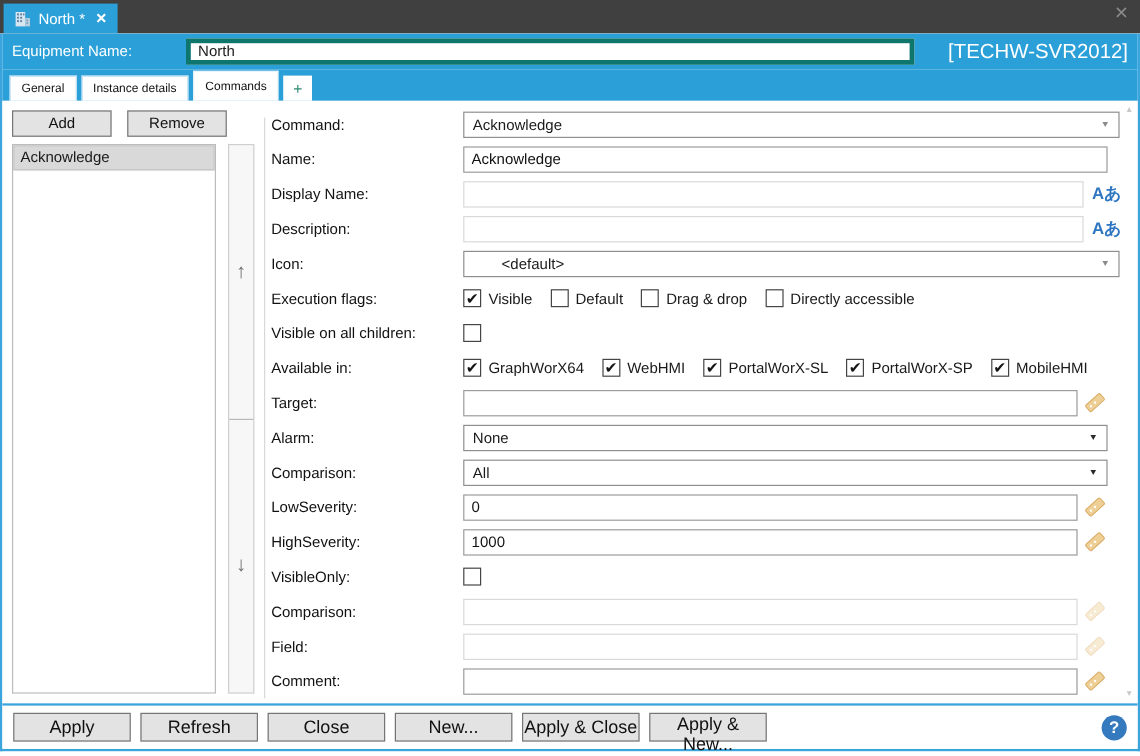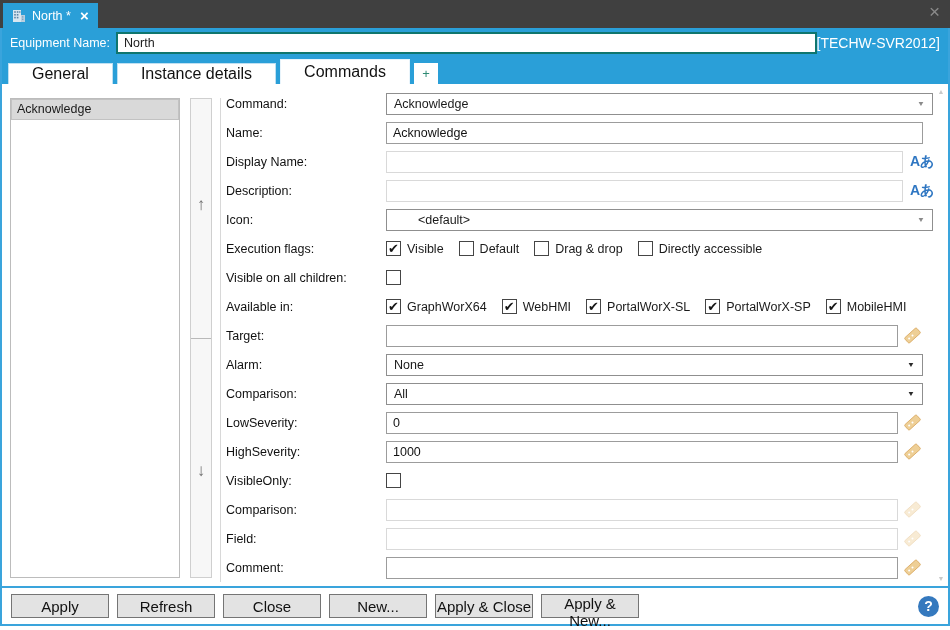--- a/index.html
+++ b/index.html
@@ -11,29 +11,29 @@
   .doc-tab { position:absolute; left:3px; top:3px; height:25px; background:#2a9fd8; color:#fff;
              display:flex; align-items:center; gap:6px; padding:0 9px; font-size:12.5px; }
   .doc-tab .tab-title { white-space:nowrap; }
   .doc-tab .tab-close { font-size:15px; font-weight:bold; line-height:1; margin-left:3px; cursor:pointer; }
   .window-close { position:absolute; right:10px; top:2px; color:#8a8a8a; font-size:19px; line-height:1; cursor:pointer; }
 
   
   .window { position:absolute; left:0; top:28px; width:950px; height:598px;
             border:2px solid #3aa4dc; border-top:none; display:flex; flex-direction:column; background:#fff; }
 
-  .header-row { height:30px; background:#2a9fd8; display:flex; align-items:center; padding:0 6px 0 8px; flex:0 0 auto; }
+  .header-row { height:30px; background:#2a9fd8; display:flex; align-items:center; padding:0 6px 0 8px; flex:0 0 auto;gap:28px; }
   .header-label { color:#fff; font-size:12.5px; white-space:nowrap; }
-  .header-input { width:722px; height:22px; margin-left:6px; border:2px solid #0f766e; padding:0 6px;
+  .header-input { width:722px; height:22px; margin-left:17px; border:4px solid #0f766e; padding:0 6px;
                   font:inherit; font-size:12.5px; color:#1a1a1a; outline:none; }
-  .server-label { margin-left:auto; color:#fff; font-size:14px; white-space:nowrap; padding-right:2px; }
+  .server-label { margin-left:auto; color:#fff; font-size:17px; white-space:nowrap; padding-right:2px; }
 
   .tab-strip { height:26px; background:#2a9fd8; display:flex; align-items:flex-end; gap:4px; padding-left:6px; flex:0 0 auto; }
-  .tab { background:#fff; border:1px solid #bfe0f2; border-bottom:none; height:21px; padding:0 23px;
-         display:flex; align-items:center; font-size:16px; color:#111; cursor:pointer; }
+  .tab { background:#fff; border:1px solid #bfe0f2; border-bottom:none; height:21px; padding:0 9px;
+         display:flex; align-items:center; font-size:10px; color:#111; cursor:pointer; }
   .tab.active { height:25px; border-color:#e8f4fb; }
   .tab-add { width:24px; height:21px; background:#fff; color:#2e8b74; display:flex; align-items:center;
              justify-content:center; font-size:13px; cursor:pointer; }
 
   
   .content { flex:1 1 auto; display:flex; background:#fff; position:relative; overflow:hidden; }
   .splitter { position:absolute; left:218px; top:14px; bottom:4px; width:1px; background:#d8d8d8; }
 
   .left-panel { width:212px; flex:0 0 auto; padding:8px 0 8px 8px; display:flex; flex-direction:column; }
   .lp-buttons { display:flex; gap:13px; width:179px; }
@@ -139,20 +139,24 @@
       <div class="tab">General</div>
       <div class="tab">Instance details</div>
       <div class="tab active">Commands</div>
       <div class="tab-add">+</div>
     </div>
 
     <div class="content">
       <div class="splitter"></div>
 
       <div class="left-panel">
+        <div class="lp-buttons">
+          <button class="btn">Add</button>
+          <button class="btn">Remove</button>
+        </div>
         <div class="lp-body">
           <div class="listbox">
             <div class="list-item selected">Acknowledge</div>
           </div>
           <div class="arrow-strip">
             <div class="arrow-btn up">
               <span>↑</span>
             </div>
             <div class="arrow-btn down">
               <span>↓</span>

